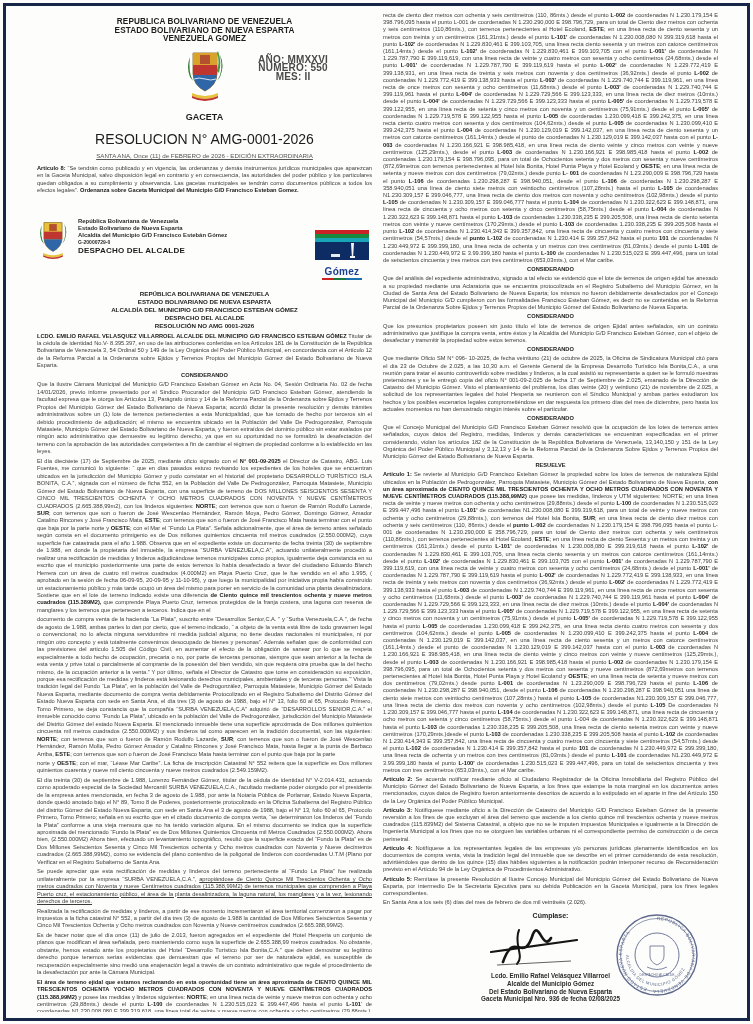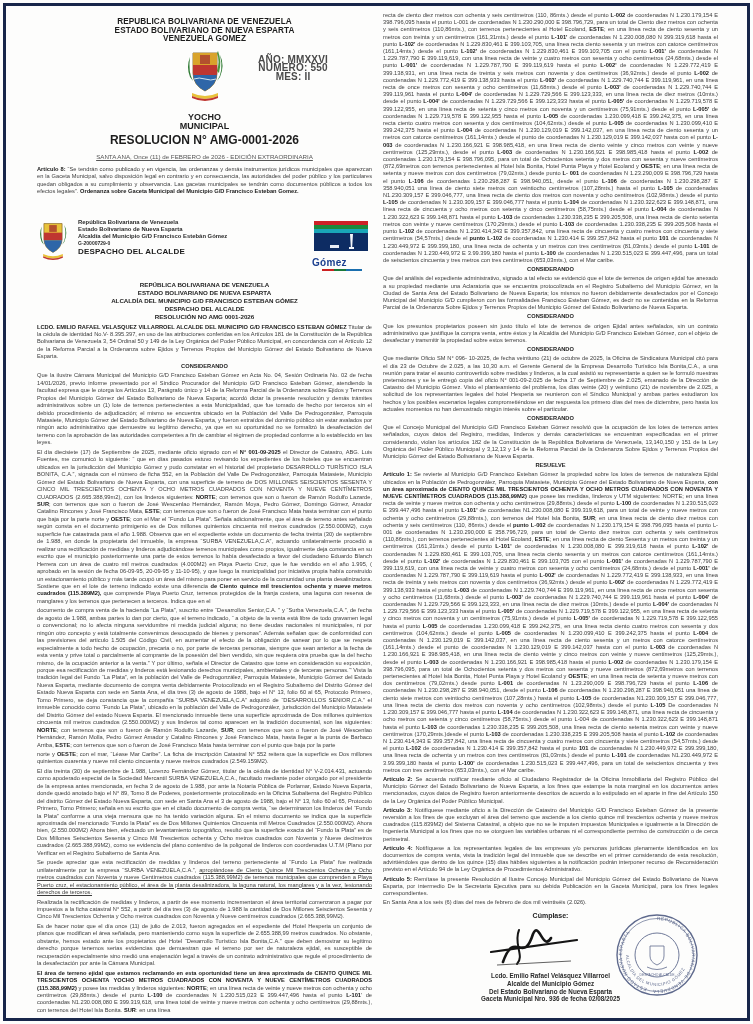--- a/index.html
+++ b/index.html
@@ -13,51 +13,51 @@
   u{text-decoration:underline;}
   .para{margin:0 0 2px 0;}
   .para.h{text-align:center;font-weight:bold;color:#222;margin:2px 0 2px 0;}
   
   .masthead{text-align:center;margin-top:6px;}
   .mast-line{font-weight:800;color:#1d1d1d;font-size:8.2px;line-height:8.6px;letter-spacing:.1px;transform:scaleY(1.05);}
   .arms-row{position:relative;height:60px;margin-top:3px;}
   .arms-center{position:absolute;left:50%;transform:translateX(-50%);top:0;}
   .issue-block{position:absolute;left:66%;top:9px;text-align:center;font-size:10px;line-height:8.6px;color:#4a4a4a;font-weight:bold;letter-spacing:.2px;}
   .gaceta{font-weight:800;color:#1d1d1d;font-size:9px;line-height:9px;transform:scaleY(1.05);}
-  .resol{font-weight:700;color:#1d1d1d;font-size:12px;margin-top:6px;}
+  .resol{font-weight:400;color:#1d1d1d;font-size:14px;margin-top:14px;}
   .dateline{font-size:6.2px;color:#555;text-decoration:underline;text-align:center;margin:9px 0 6px 0;}
   .intro{font-size:5.7px;line-height:7.3px;text-align:justify;margin-top:2px;}
   
   .letterhead{display:flex;align-items:flex-start;margin:24px 0 10px 0;}
   .lh-text{margin-left:9px;flex:1;}
   .lh-line{font-weight:bold;color:#2b2b2b;font-size:5.9px;line-height:7px;}
   .lh-g{font-weight:bold;color:#2b2b2b;font-size:5px;line-height:6px;}
   .lh-office{font-weight:bold;color:#1d1d1d;font-size:8px;line-height:9px;margin-top:1px;letter-spacing:.2px;}
-  .gomez-logo{width:60px;margin-top:2px;}
+  .gomez-logo{width:60px;text-align:center;margin-top:12px;}
   .gomez-word{font-weight:800;color:#1b3f8f;font-size:10px;line-height:10px;letter-spacing:.3px;}
   .gomez-tag{height:2px;width:40px;margin:1px auto 0 auto;background:linear-gradient(90deg,#c22 0 30%,#1a7a3a 30% 60%,#1b6fae 60% 100%);}
   
   .doc-head{text-align:center;font-weight:bold;color:#242424;font-size:6.2px;line-height:8px;margin:6px 0 3px 0;}
   
   .sig-zone{position:relative;height:100px;margin-top:4px;}
   .cumplase{position:absolute;left:0;right:0;top:2px;text-align:center;font-weight:bold;color:#222;font-size:7px;}
   .sig-scribble{position:absolute;left:90px;top:12px;}
   .seal{position:absolute;right:18px;top:2px;opacity:.85;}
   .sig-names{position:absolute;left:0;right:0;top:62px;text-align:center;font-weight:bold;color:#2a2a2a;font-size:6.3px;line-height:7.6px;}
 </style>
 </head>
 <body>
 
 <div class="page">
   <div class="frame"></div>
   <div class="cols">
 
     <div class="col col-left">
       <div class="masthead">
-        <div class="mast-line">REPUBLICA BOLIVARIANA DE VENEZUELA</div>
+        <div class="mast-line">REPUBLICA BOLIVARIANO DE VENEZUELA</div>
         <div class="mast-line">ESTADO BOLIVARIANO DE NUEVA ESPARTA</div>
         <div class="mast-line">VENEZUELA GOMEZ</div>
       </div>
 
       <div class="arms-row">
         <div class="arms-center">
           <svg width="42" height="58" viewBox="0 0 42 58">
             <path d="M6 30 Q2 20 6 10 Q4 25 9 34 Z" fill="#2f7a33"></path>
             <path d="M36 30 Q41 18 36 8 Q40 24 33 34 Z" fill="#2f7a33"></path>
             <path d="M34 4 Q38 14 35 26 L33 24 Q36 14 33 6 Z" fill="#4b9a3f"></path>
@@ -72,22 +72,21 @@
           </svg>
         </div>
         <div class="issue-block">
           <div>AÑO: MMXXVI</div>
           <div>NUMERO: 550</div>
           <div>MES: II</div>
         </div>
       </div>
 
       <div class="masthead">
-        <div class="gaceta">YOCHO</div>
-        <div class="gaceta">MUNICIPAL</div>
+        <div class="gaceta">GACETA</div>
         <div class="resol">RESOLUCION N° AMG-0001-2026</div>
       </div>
 
       <div class="dateline">SANTA ANA, Once (11) de FEBRERO de 2026 - EDICIÓN EXTRAORDINARIA</div>
 
       <div class="intro"><b>Artículo 8:</b> “Se tendrán como publicado y en vigencia, las ordenanzas y demás instrumentos jurídicos municipales que aparezcan en la Gaceta Municipal, salvo disposición legal en contrario y en consecuencia, las autoridades del poder público y los particulares quedan obligados a su cumplimiento y observancia. Las gacetas municipales se tendrán como documentos públicos a todos los efectos legales”. <b>Ordenanza sobre Gaceta Municipal del Municipio G/D Francisco Esteban Gomez.</b></div>
 
       <div class="letterhead">
         <div>
           <svg width="32" height="44" viewBox="0 0 42 58">

